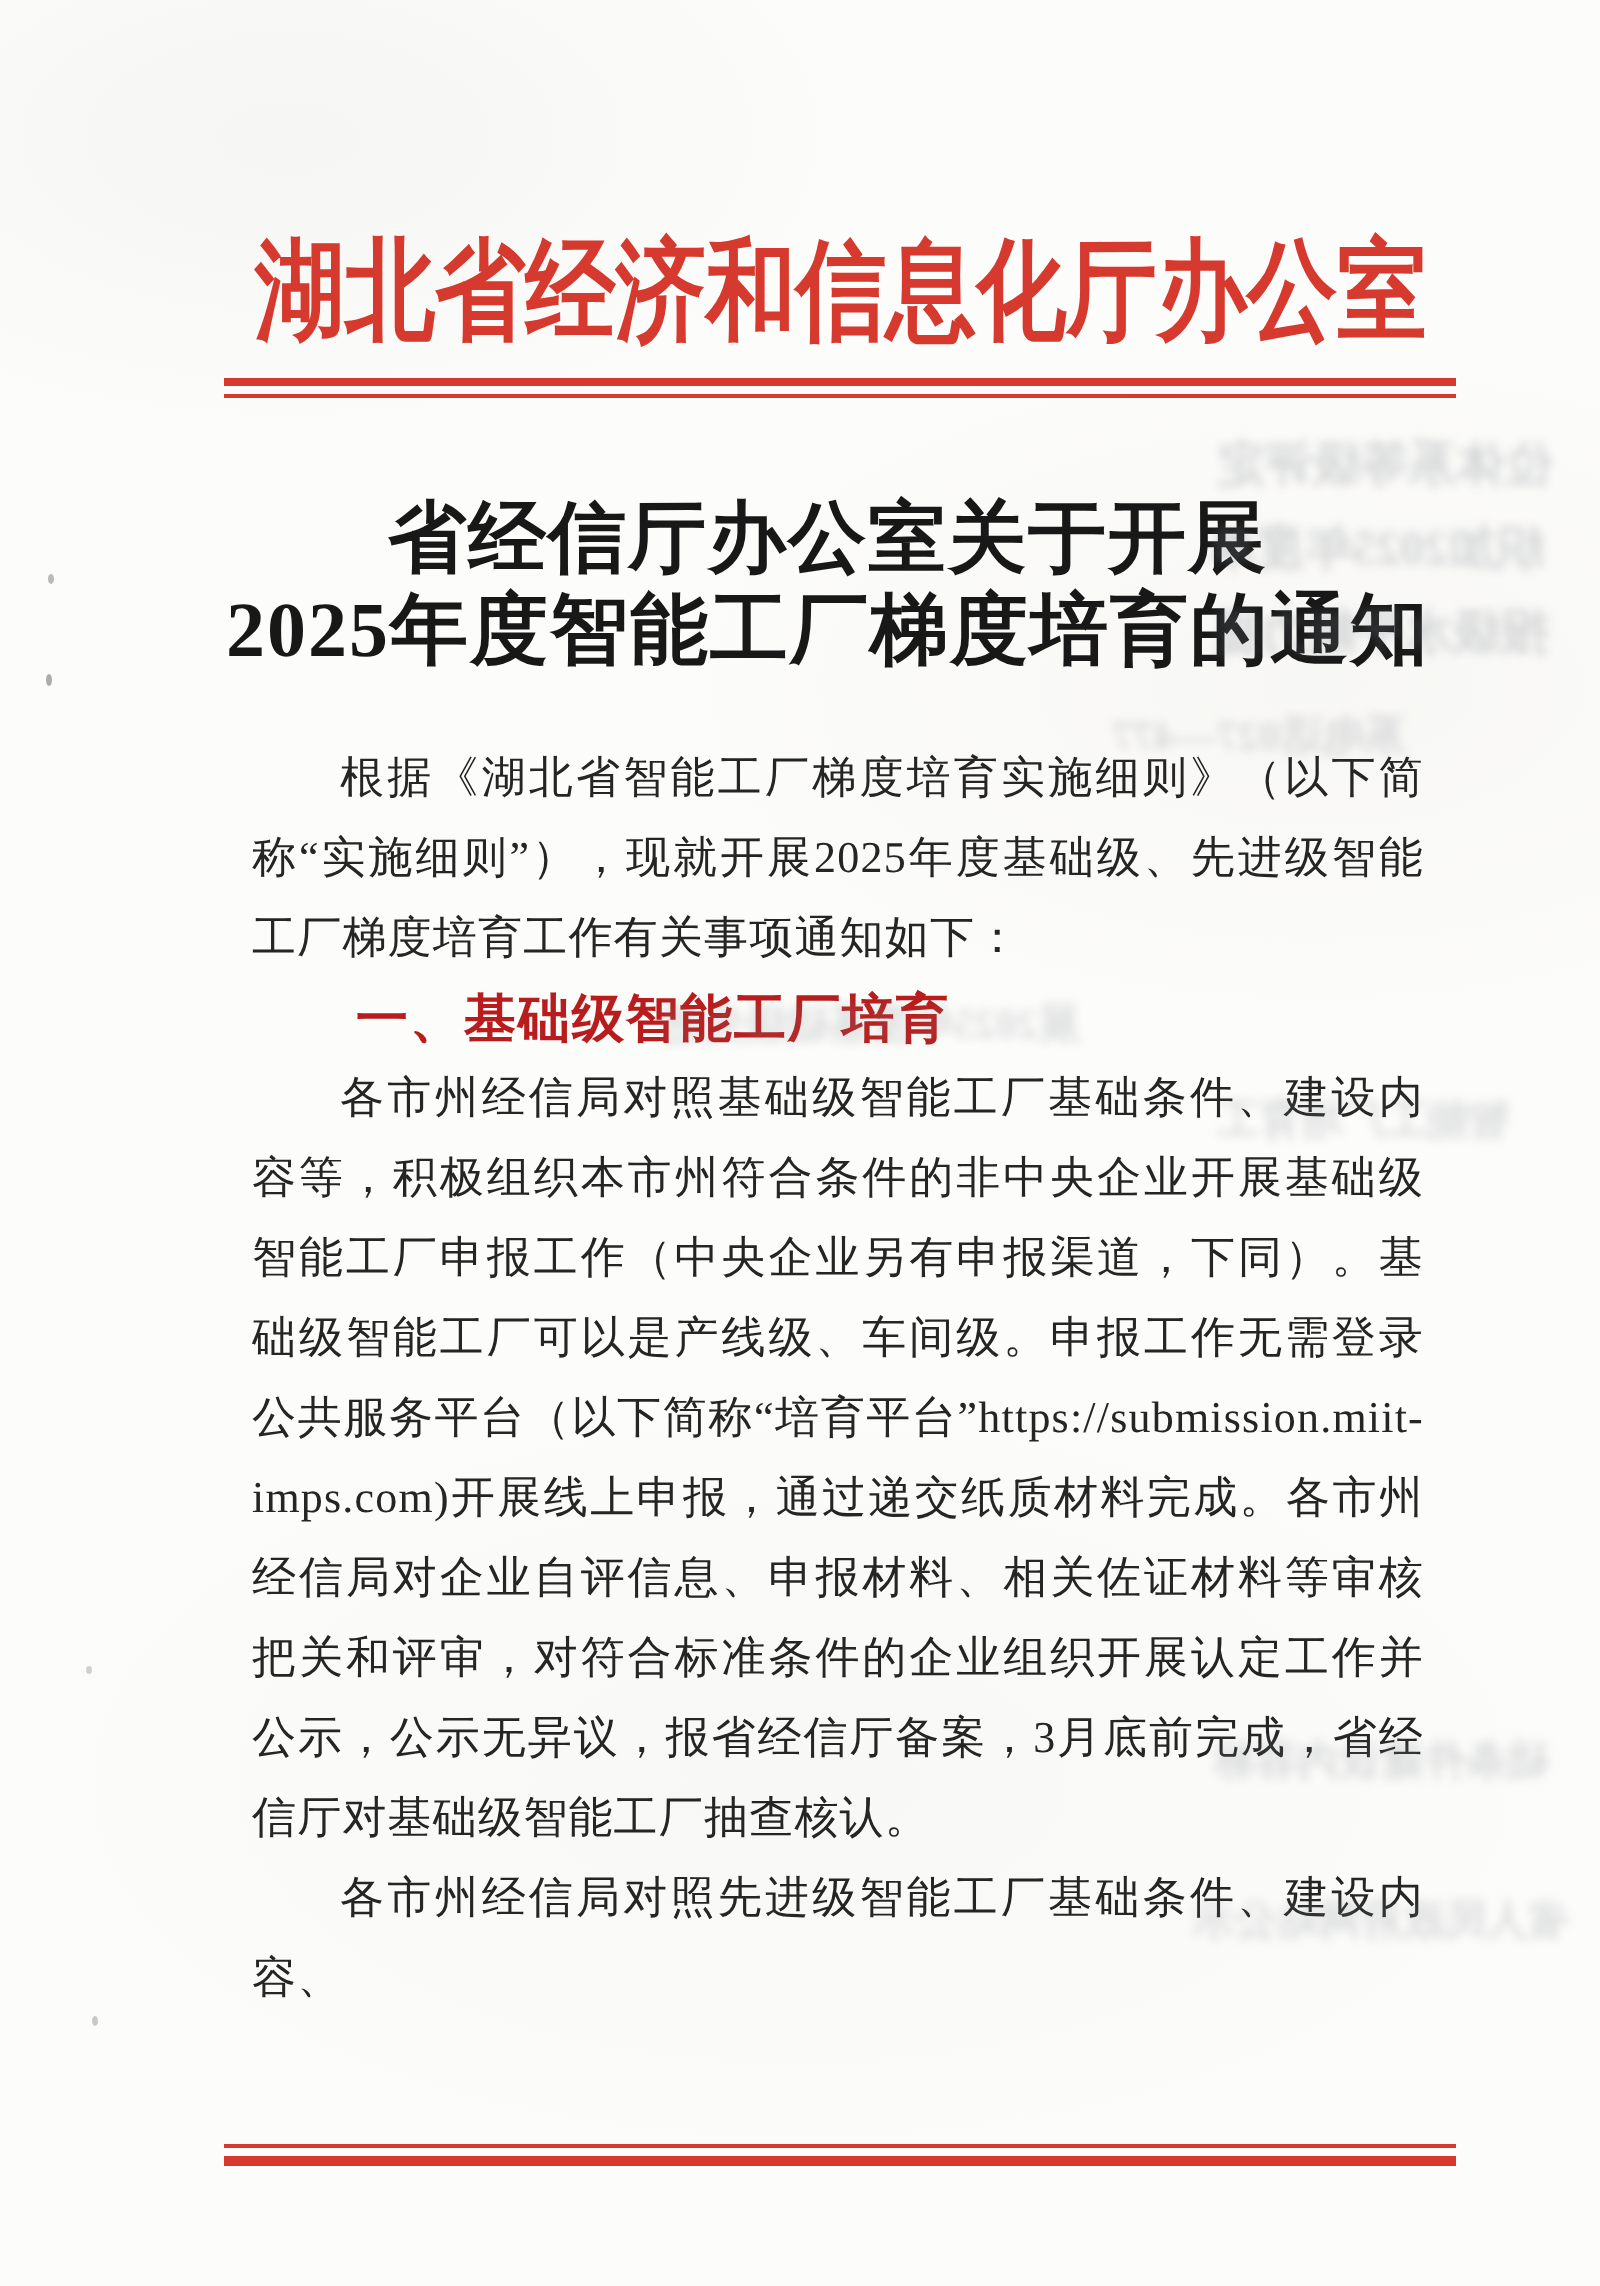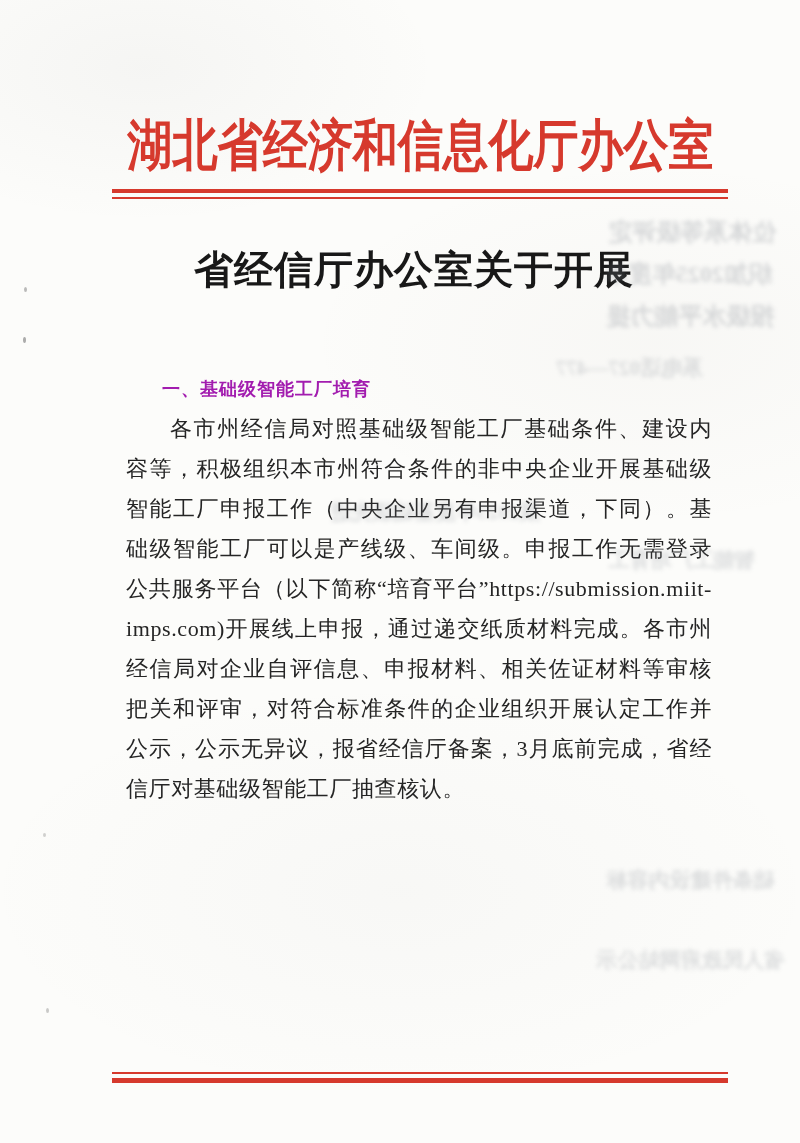--- a/index.html
+++ b/index.html
@@ -37,22 +37,22 @@
 
   
   .body-text{
     position:absolute;top:369px;left:126px;width:586px;
     font-size:22px;line-height:40px;color:#252525;letter-spacing:0.6px;
     text-align:justify;
   }
   .body-text p{margin:0;text-indent:2em;}
   .body-text p.salutation{text-indent:0;}
   .sec-heading{
-    margin:0;text-indent:2em;font-size:18px;line-height:40px;
-    font-family:"Liberation Sans","DejaVu Sans",sans-serif;font-weight:700;color:#a21caf;
+    margin:0;text-indent:2em;font-size:26px;line-height:40px;
+    font-family:"Liberation Sans","DejaVu Sans",sans-serif;font-weight:700;color:#b91c1c;
     letter-spacing:1px;
   }
 
   
   .ghost{
     position:absolute;color:#7d838c;opacity:0.30;filter:blur(2.3px);
     transform:scaleX(-1);font-size:24px;white-space:nowrap;pointer-events:none;
     font-weight:600;
   }
   .ghost.small{font-size:21px;opacity:0.25;}
@@ -77,25 +77,28 @@
 <div class="page" style="background: rgb(252, 252, 250);">
 
   <div class="letterhead">
     <span class="org">湖北省经济和信息化厅办公室</span>
   </div>
   <div class="rule top-thick"></div>
   <div class="rule top-thin"></div>
 
   <div class="doc-title">
     <div>省经信厅办公室关于开展</div>
+    <div>2025年度智能工厂梯度培育的通知</div>
   </div>
 
   <div class="body-text">
+    <p>根据《湖北省智能工厂梯度培育实施细则》（以下简称“实施细则”），现就开展2025年度基础级、先进级智能工厂梯度培育工作有关事项通知如下：</p>
     <p class="sec-heading">一、基础级智能工厂培育</p>
     <p>各市州经信局对照基础级智能工厂基础条件、建设内容等，积极组织本市州符合条件的非中央企业开展基础级智能工厂申报工作（中央企业另有申报渠道，下同）。基础级智能工厂可以是产线级、车间级。申报工作无需登录公共服务平台（以下简称“培育平台”https://submission.miit-imps.com)开展线上申报，通过递交纸质材料完成。各市州经信局对企业自评信息、申报材料、相关佐证材料等审核把关和评审，对符合标准条件的企业组织开展认定工作并公示，公示无异议，报省经信厅备案，3月底前完成，省经信厅对基础级智能工厂抽查核认。</p>
+    <p>各市州经信局对照先进级智能工厂基础条件、建设内容、</p>
   </div>
 
   <div class="rule bot-thin"></div>
   <div class="rule bot-thick"></div>
 
   <span class="ghost g0">位体系等级评定</span>
   <span class="ghost g1">织加2025年度单</span>
   <span class="ghost g2">报级水平能力提</span>
   <span class="ghost small g3">系电话027—477</span>
   <span class="ghost small g4">展2025年度基础级先进</span>

